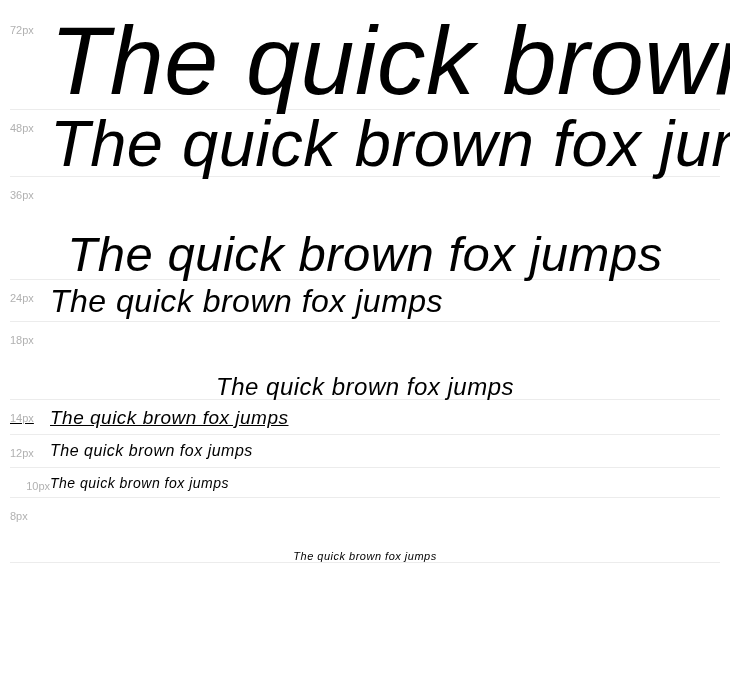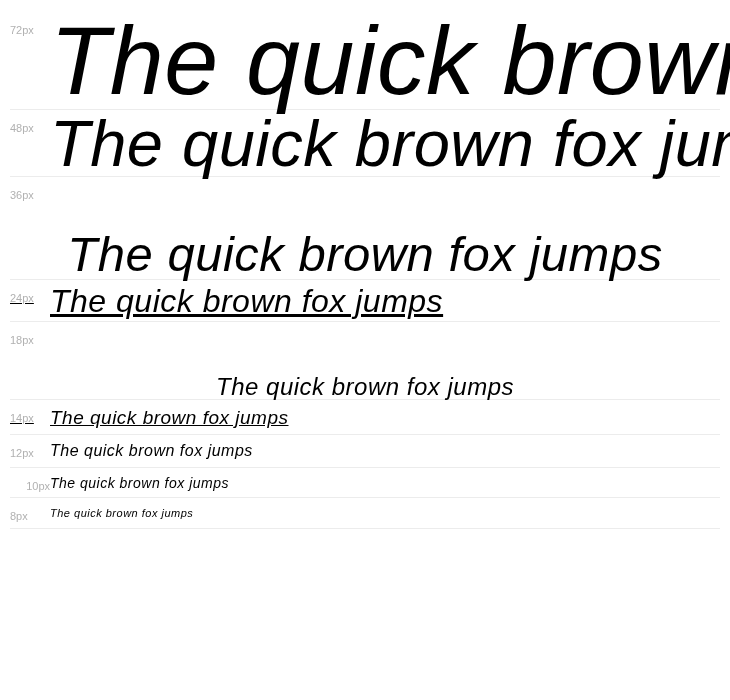--- a/index.html
+++ b/index.html
@@ -15,26 +15,26 @@
   }
   .row {
     display: flex;
     align-items: center;
     border-bottom: 1px solid var(--divider-color, #ececec);
   }
   
   .row:nth-child(1) { min-height: 94px; }
   .row:nth-child(2) { min-height: 66px; }
   .row:nth-child(3) { min-height: 55px; flex-direction: column; }
-  .row:nth-child(4) { min-height: 41px; text-decoration: underline; }
+  .row:nth-child(4) { min-height: 41px; }
   .row:nth-child(5) { min-height: 38px; flex-direction: column; }
   .row:nth-child(6) { min-height: 34px; text-decoration: underline; }
   .row:nth-child(7) { min-height: 32px; }
   .row:nth-child(8) { min-height: 29px; text-align: right; }
-  .row:nth-child(9) { min-height: 30px; }
+  .row:nth-child(9) { min-height: 30px; flex-direction: column; }
   .size-label {
     align-self: flex-start;
     flex: 0 0 40px;
     width: 40px;
     padding-top: 13px;
     font-size: 11px;
     line-height: 1;
     color: var(--label-color, #b1b1b1);
     white-space: nowrap;
   }

